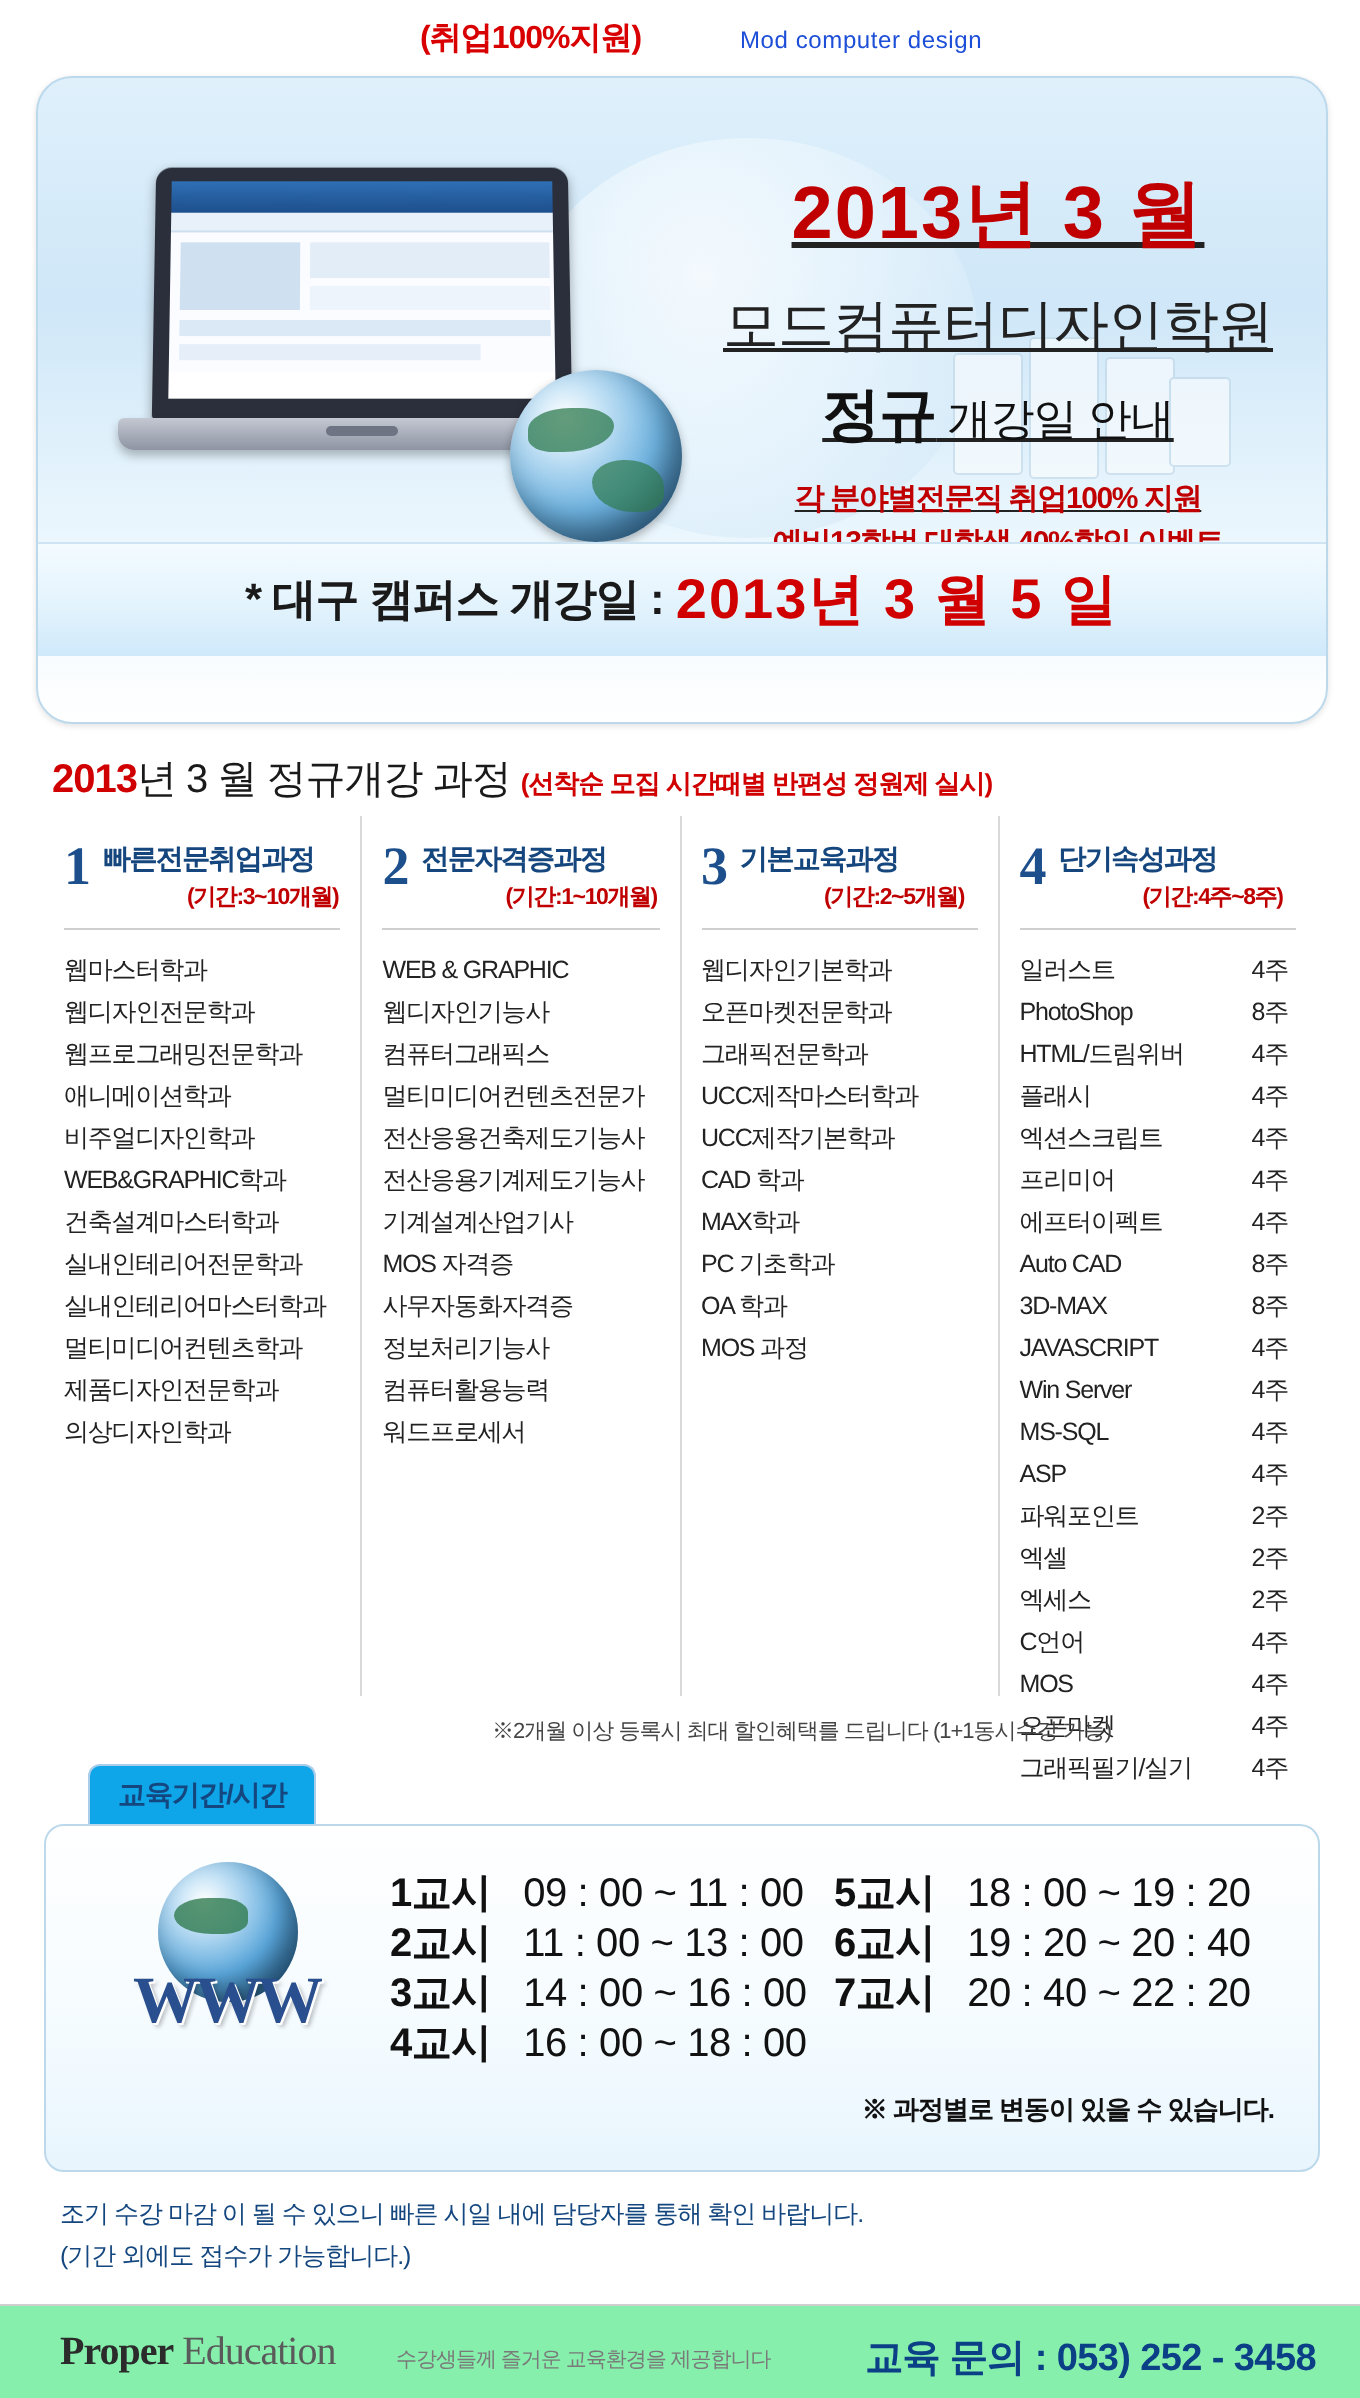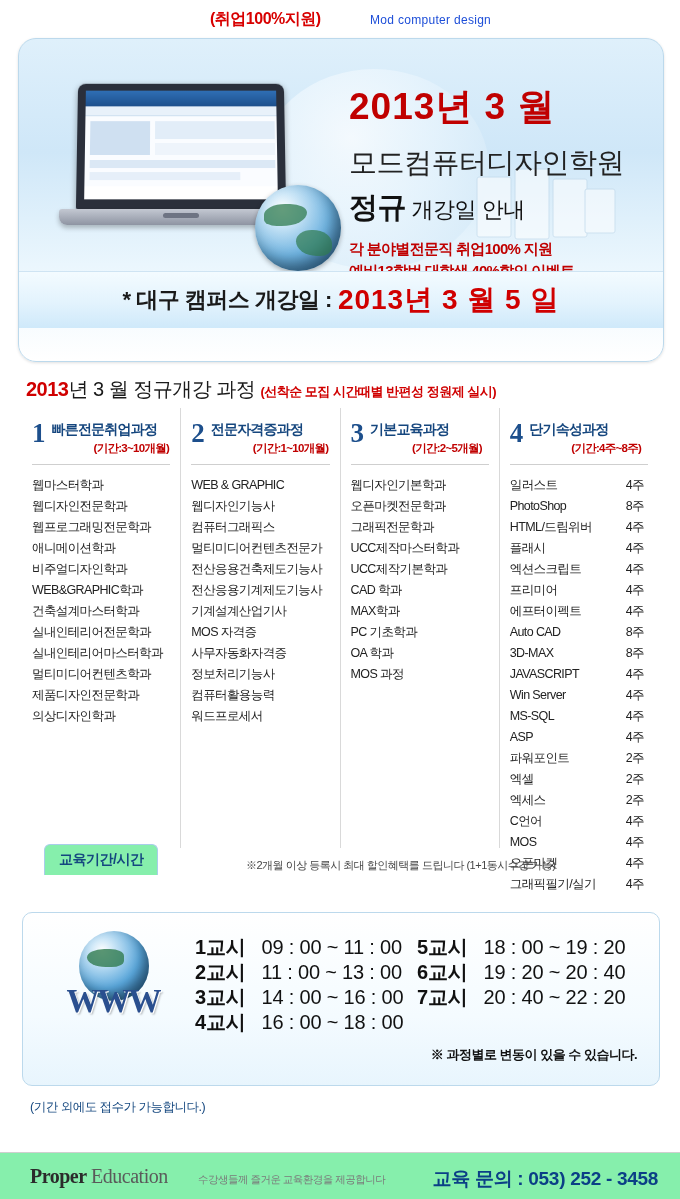--- a/index.html
+++ b/index.html
@@ -160,21 +160,22 @@
     background: #2f7b4f;
     border-radius: 45% 55% 35% 60%;
     opacity: .7;
   }
 
   .hero-right {
     position: absolute;
     left: 330px;
     top: 48px;
     width: 300px;
-    text-align: left;
+    text-align: center;
+    text-decoration: underline;
   }
   .hero-date {
     color: #c00000;
     font-size: 37px;
     font-weight: bold;
     letter-spacing: 1px;
     line-height: 1.1;
   }
   .hero-academy {
     margin-top: 16px;
@@ -332,23 +333,23 @@
     top: 858px;
     font-size: 11px;
     color: #444;
     letter-spacing: -0.5px;
   }
 
   
   .sched-tab {
     position: absolute;
     left: 44px;
-    top: 844px;
+    top: 882px;
     padding: 6px 14px;
-    background: #86efac;
+    background: #0ea5e9;
     border: 1px solid #a9cdea;
     border-bottom: none;
     border-radius: 6px 6px 0 0;
     font-size: 14px;
     font-weight: bold;
     color: #14477f;
     letter-spacing: -0.5px;
   }
   .sched-box {
     position: absolute;
@@ -746,20 +747,21 @@
         <span class="lbl">4교시</span>
         &nbsp;&nbsp;<span>16 : 00 ~ 18 : 00</span>
       </div>
     </div>
   </div>
 
   <div class="sched-note">※ 과정별로 변동이 있을 수 있습니다.</div>
 </div>
 
 <div class="notes">
+  <div>조기 수강 마감 이 될 수 있으니 빠른 시일 내에 담당자를 통해 확인 바랍니다.</div>
   <div>(기간 외에도 접수가 가능합니다.)</div>
 </div>
 
 <div class="footer-bar">
   <div class="brand">
     <span class="b1">Proper</span><span class="b2"> Education</span>
   </div>
   <div class="brand-tag">수강생들께 즐거운 교육환경을 제공합니다</div>
   <div class="contact">교육 문의 : 053) 252 - 3458</div>
 </div>

